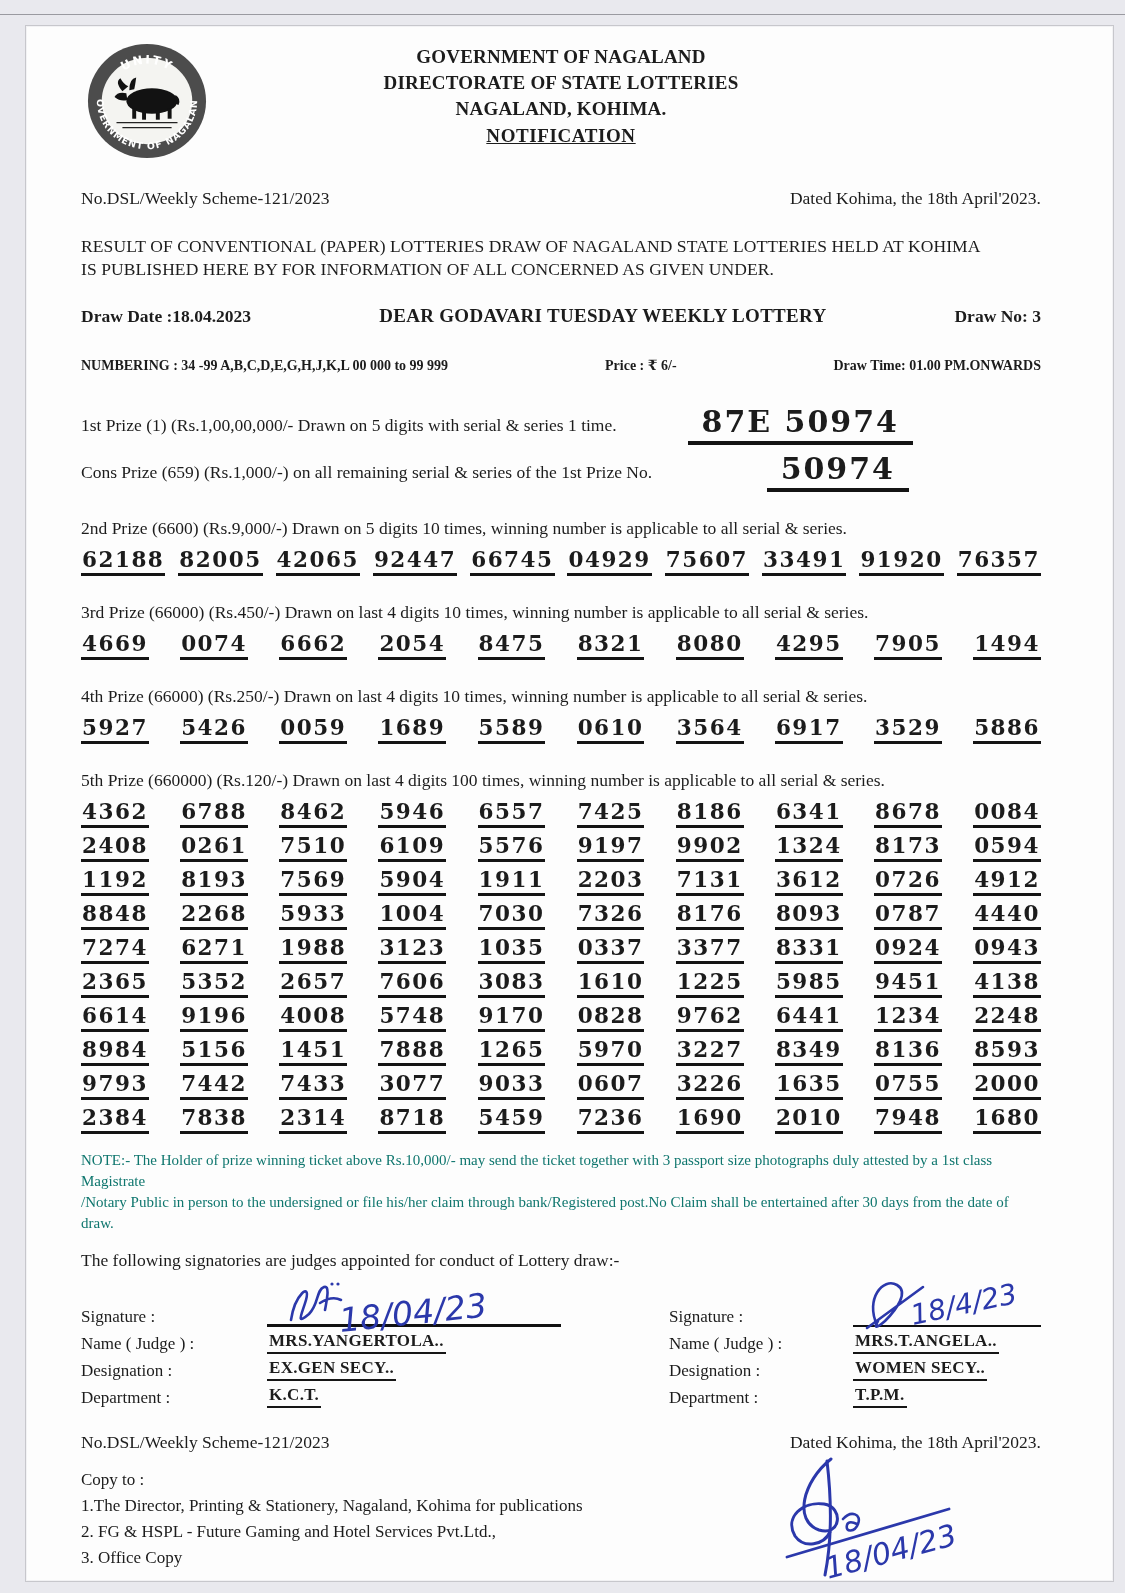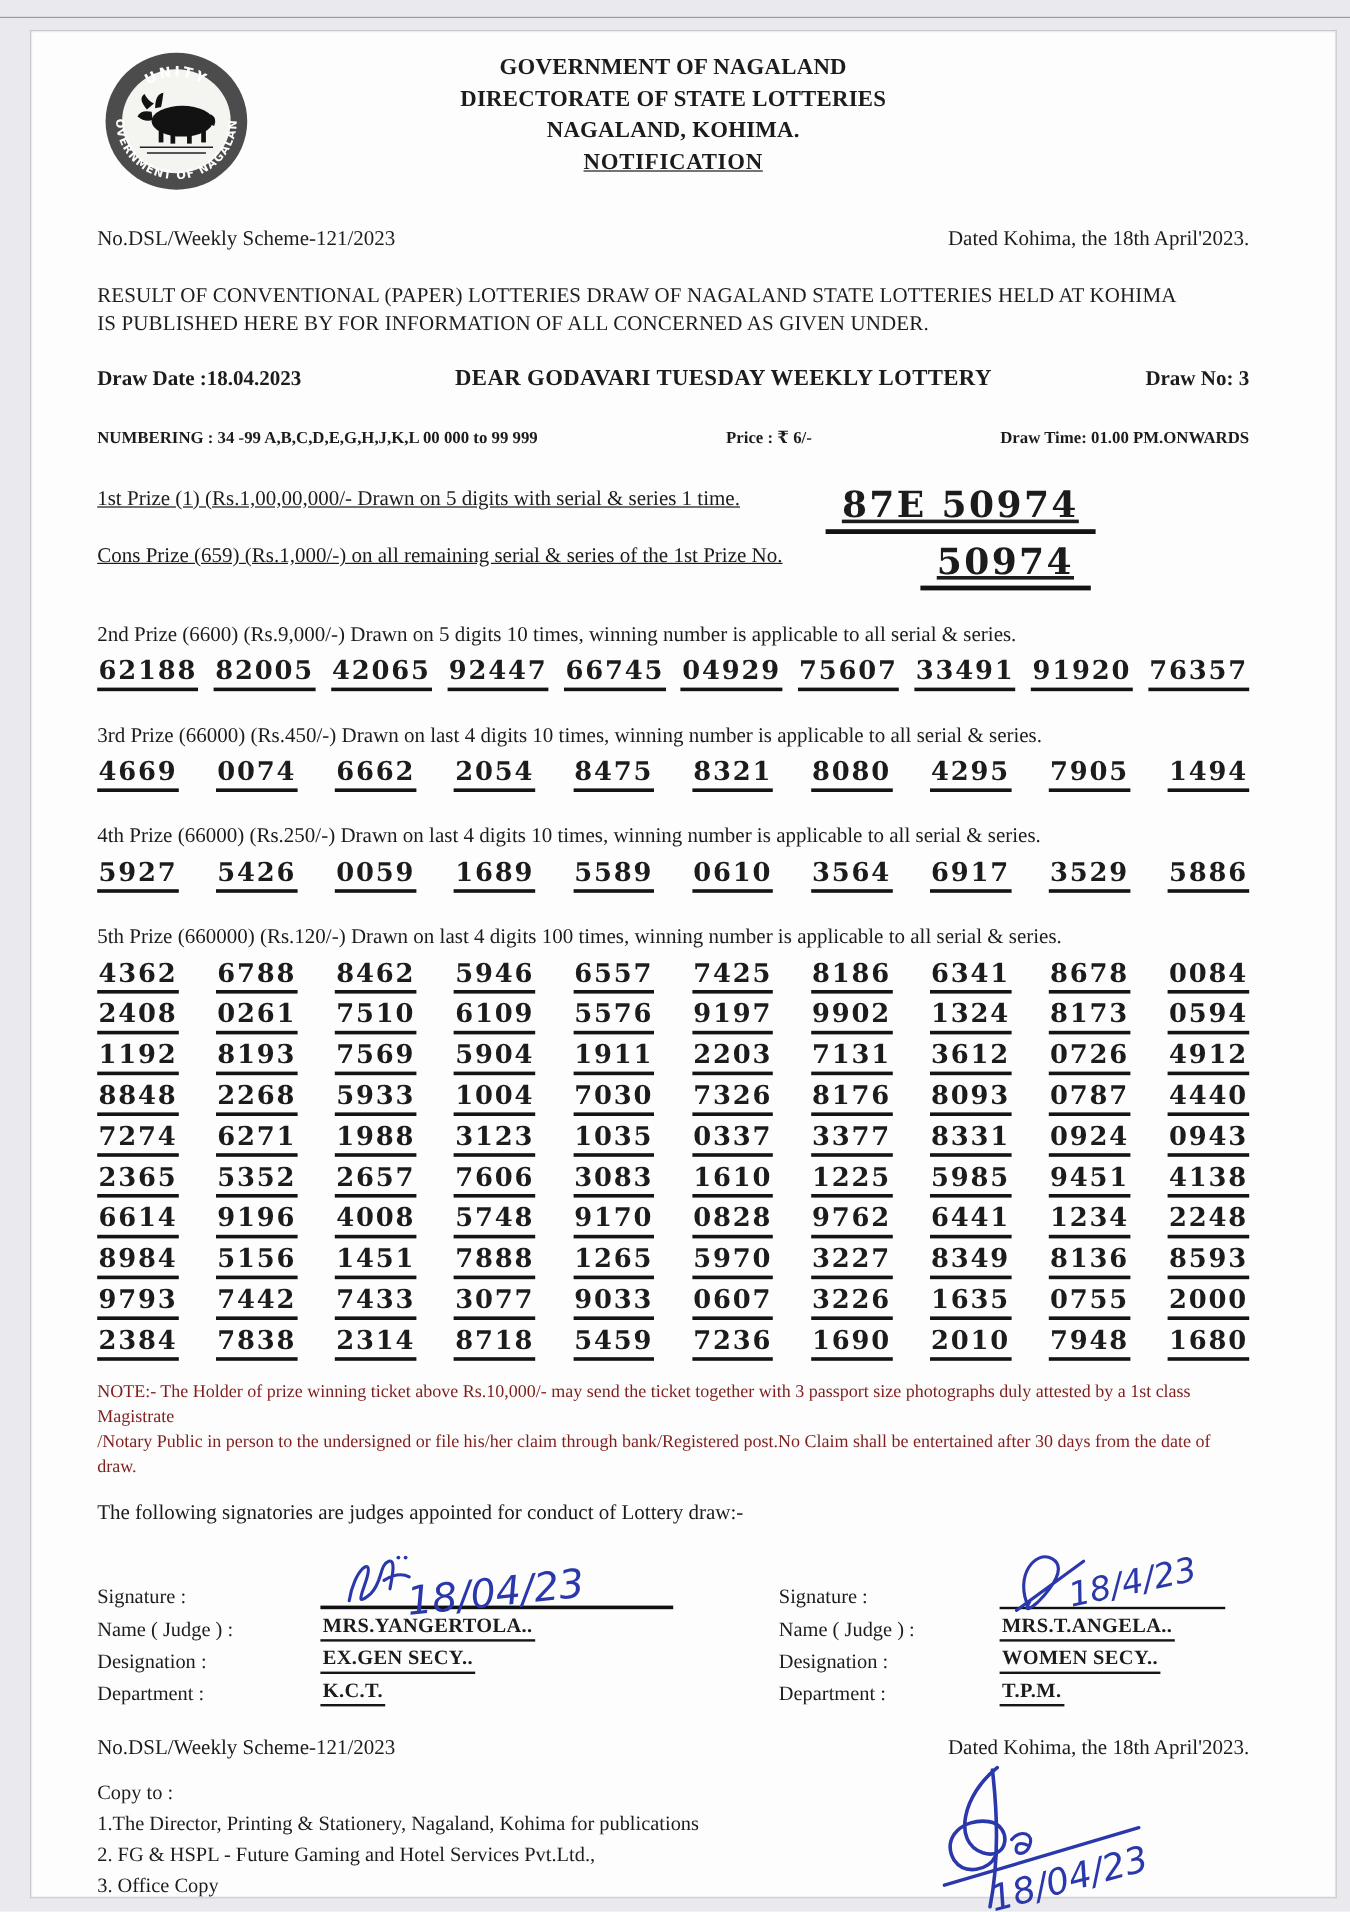--- a/index.html
+++ b/index.html
@@ -28,44 +28,44 @@
   .intro{margin-top:26px;font-size:17.5px;line-height:23px;letter-spacing:.1px;}
 
   .draw-row{display:grid;grid-template-columns:auto 1fr auto;align-items:baseline;margin-top:24px;}
   .b{font-weight:bold;}
   .draw-row .dtitle{text-align:center;font-size:19px;letter-spacing:.3px;}
   .draw-row .side{font-size:17.5px;}
   .subtitle{text-align:center;font-size:18px;margin-top:7px;}
 
   .numbering-row{display:flex;justify-content:space-between;align-items:baseline;font-size:14px;margin-top:30px;}
 
-  .prize-line{display:flex;margin-top:30px;text-decoration:underline;}
+  .prize-line{display:flex;align-items:center;margin-top:30px;}
   .prize-line.cons{margin-top:6px;}
   .plabel{font-size:17.5px;line-height:22px;}
   .bignum{
     margin-left:auto;margin-right:128px;
     font-family:"DejaVu Serif",serif;font-weight:700;
     font-size:30px;letter-spacing:2px;
     border-bottom:4px solid #141414;padding:0 14px 2px;
   }
   .bignum.sm{margin-right:132px;}
   .sec-label{font-size:17.5px;margin-top:26px;}
   .num-grid{
     display:grid;grid-template-columns:repeat(10,max-content);
     justify-content:space-between;margin-top:10px;row-gap:7px;
   }
   .num{
     font-family:"DejaVu Serif",serif;font-weight:700;font-size:21.5px;
     letter-spacing:1.5px;line-height:22px;
     border-bottom:3px solid #141414;padding:0 1px 2px;
   }
-  .note{margin-top:16px;font-size:15px;line-height:21px;color:#7f1d1d;}
+  .note{margin-top:16px;font-size:15px;line-height:21px;color:#0f766e;}
   .sig-intro{margin-top:16px;font-size:17.5px;}
 
-  .judges{display:flex;margin-top:18px;}
+  .judges{display:flex;margin-top:4px;gap:20px;}
   .judge{width:50%;position:relative;}
   .judge.right{padding-left:88px;box-sizing:border-box;}
   .jrow{display:flex;align-items:flex-end;height:27px;font-size:17px;}
   .jrow.sigrow{height:52px;}
   .jlabel{width:186px;flex:none;}
   .judge.right .jlabel{width:184px;}
   .jline{position:relative;width:296px;border-bottom:3px solid #111;height:50px;}
   .jline.short{width:188px;border-bottom-width:2.5px;}
   .handsig{position:absolute;left:8px;bottom:-8px;overflow:visible;}
   .jval{border-bottom:2px solid #161616;padding:0 2px 1px;letter-spacing:.3px;font-weight:bold;}

